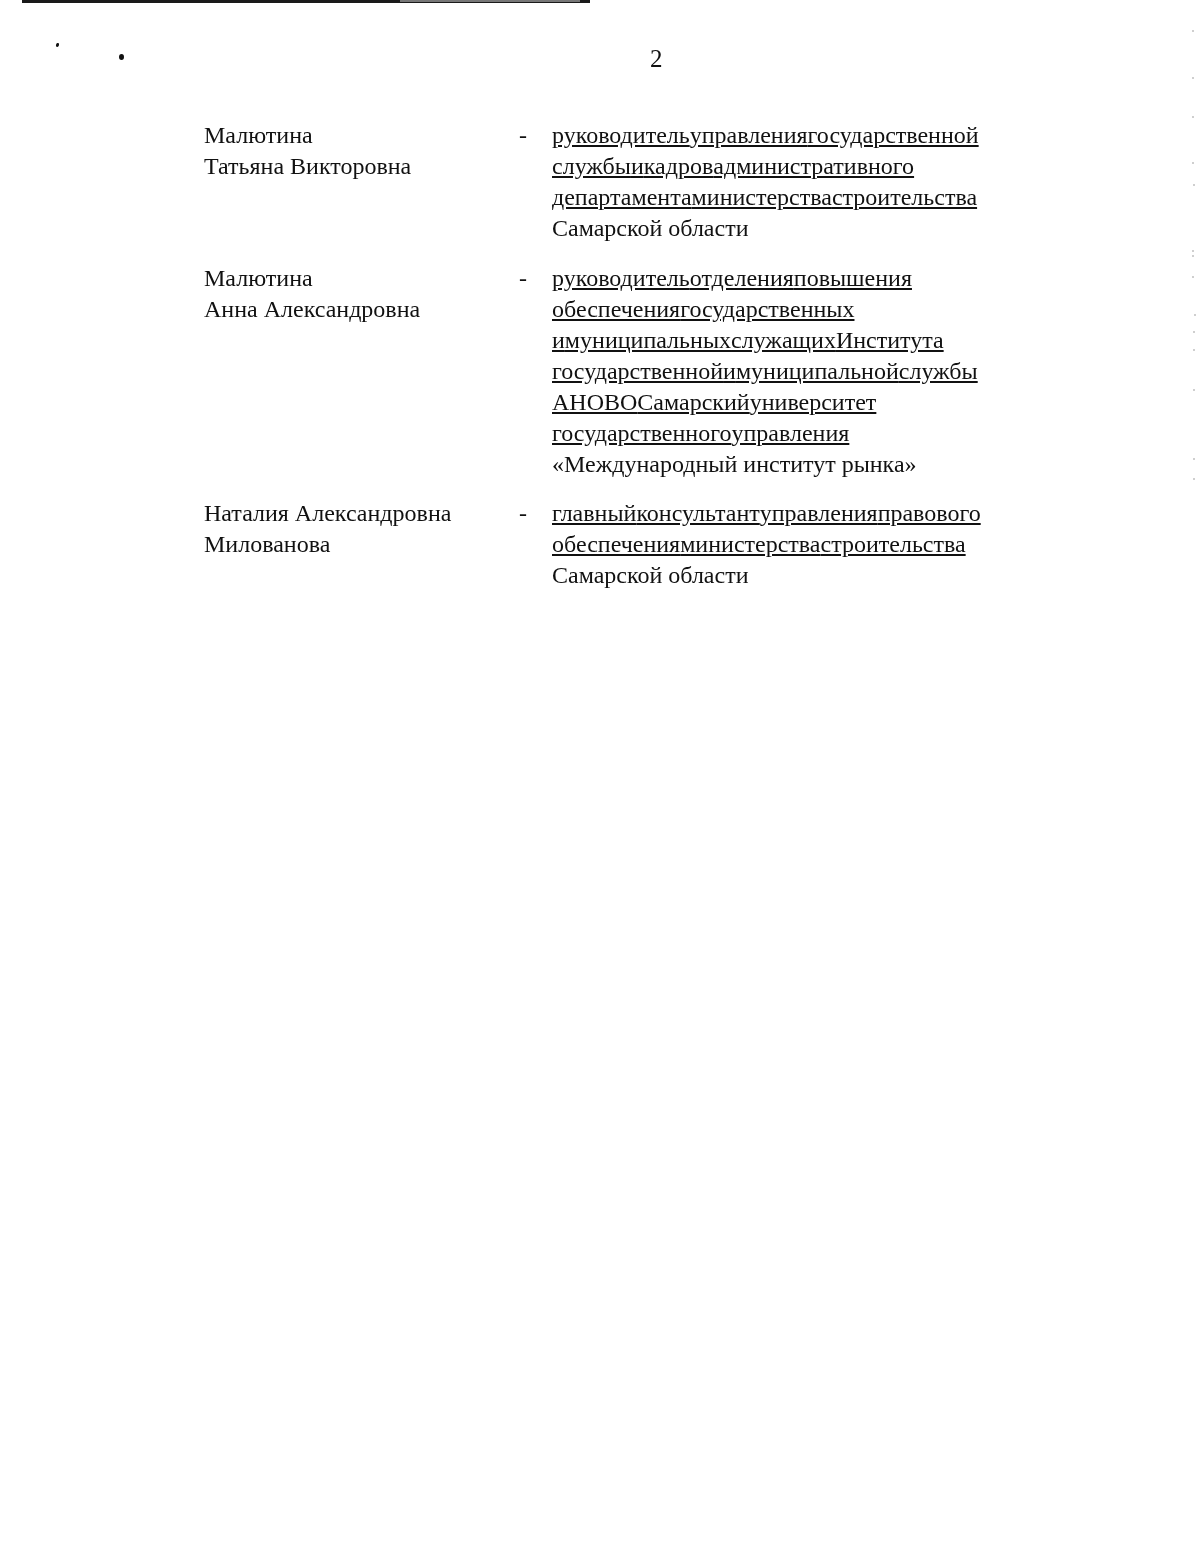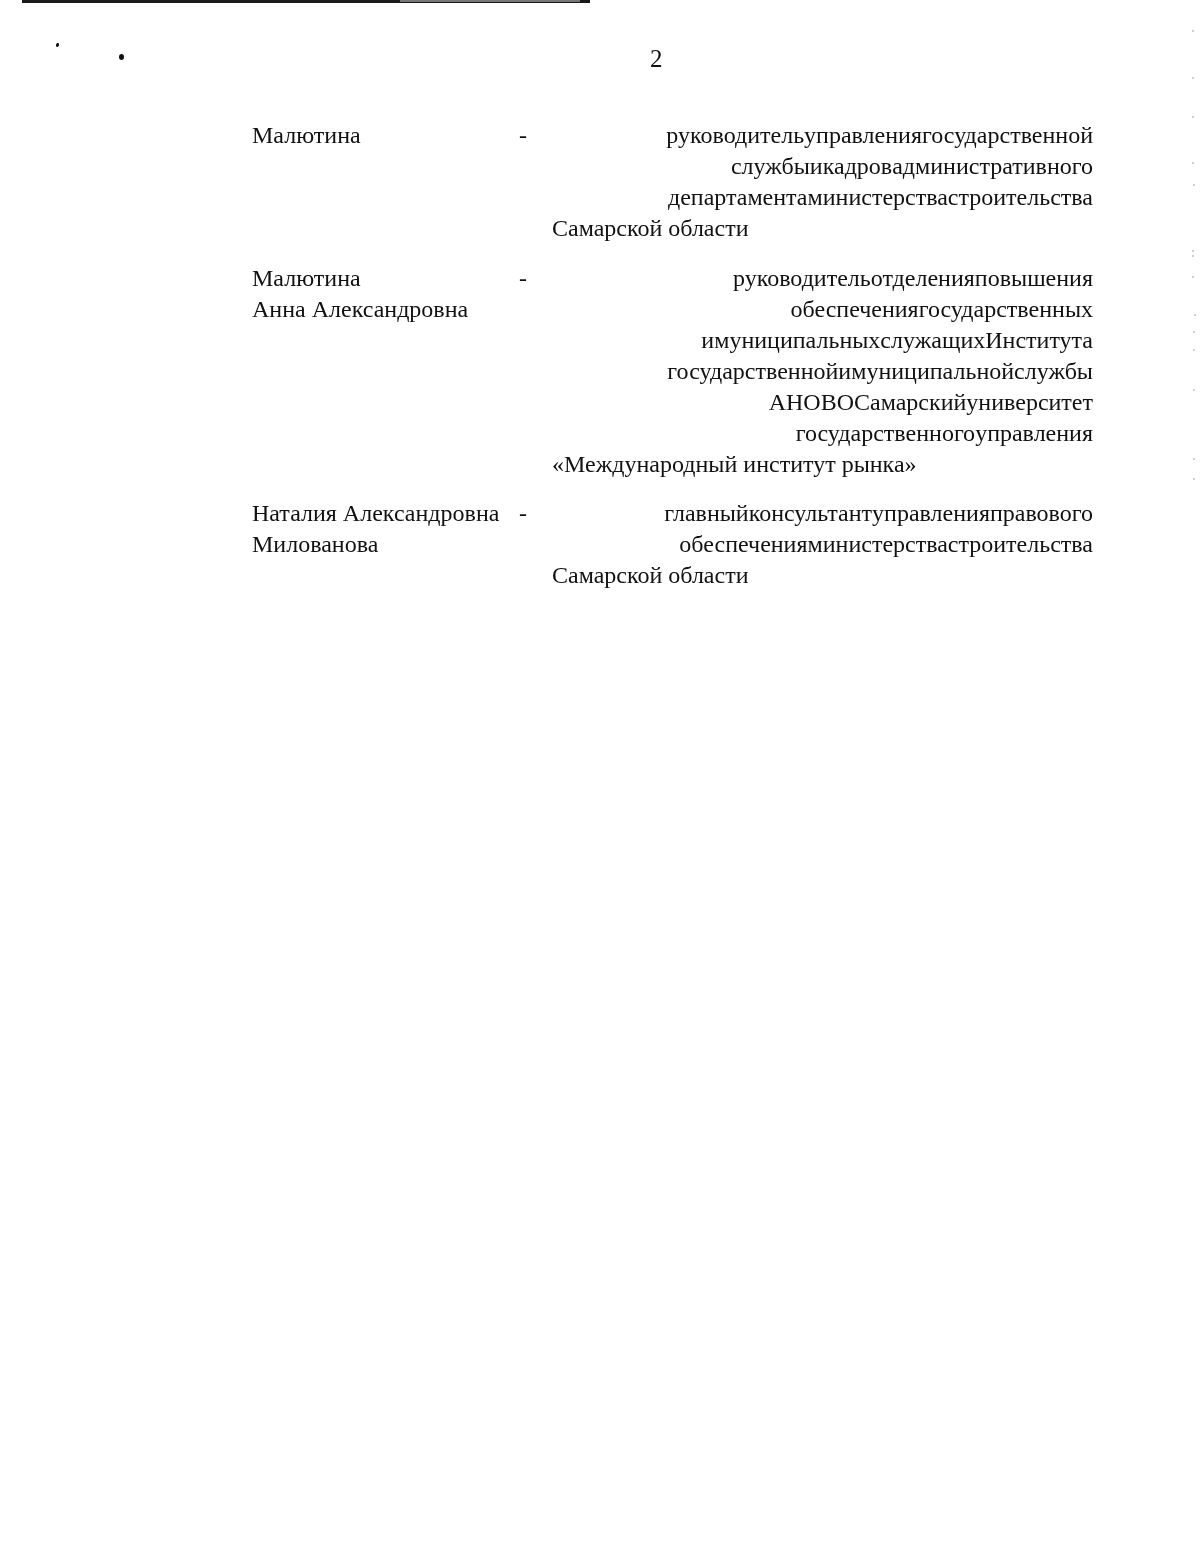--- a/index.html
+++ b/index.html
@@ -51,21 +51,21 @@
       width: 890px;
       font-size: 24px;
       line-height: 31px;
     }
     .entry .name {
       position: absolute;
       left: 0;
       top: 0;
       width: 300px;
     }
-    .entry .name span { display: block; white-space: nowrap; margin-left: 48px; }
+    .entry .name span { display: block; white-space: nowrap; }
     .entry .dash {
       position: absolute;
       left: 315px;
       top: 0;
     }
     .entry .desc {
       position: absolute;
       left: 348px;
       top: 0;
       width: 541px;
@@ -75,21 +75,22 @@
       text-align: justify;
       text-align-last: justify;
       white-space: nowrap;
     }
     .entry .desc span.last {
       text-align: right;
       text-align-last: left;
     }
     .entry .desc span.justify-words {
       display: flex;
-      justify-content: flex-end;
+      justify-content: flex-start;
+      text-decoration: underline;
     }
     .entry .desc span.justify-words i {
       font-style: normal;
     }
     .e1 { top: 120px; }
     .e2 { top: 263px; }
     .e3 { top: 498px; }
     .edge-dot {
       position: absolute;
       width: 2px;
@@ -103,20 +104,21 @@
 <div class="top-rule"></div>
 <div class="top-rule-faint"></div>
 <div class="scan-mark m1"></div>
 <div class="scan-mark m2"></div>
 
 <div class="page-number">2</div>
 
 <div class="entry e1">
   <div class="name">
     <span>Малютина</span>
+    <span>Татьяна Викторовна</span>
   </div>
   <div class="dash">-</div>
   <div class="desc">
     <span class="justify-words">
       <i>руководитель</i>
       <i>управления</i>
       <i>государственной</i>
     </span>
     <span class="justify-words">
       <i>службы</i>

